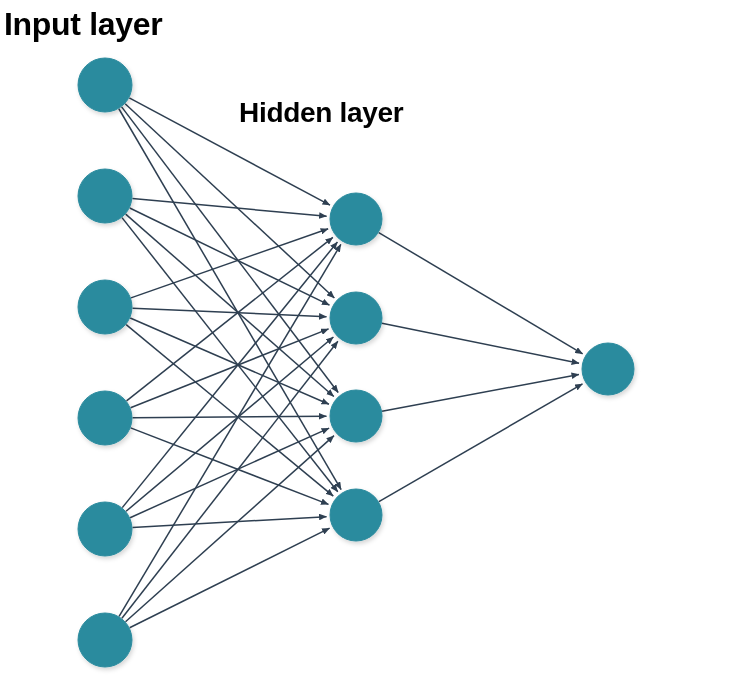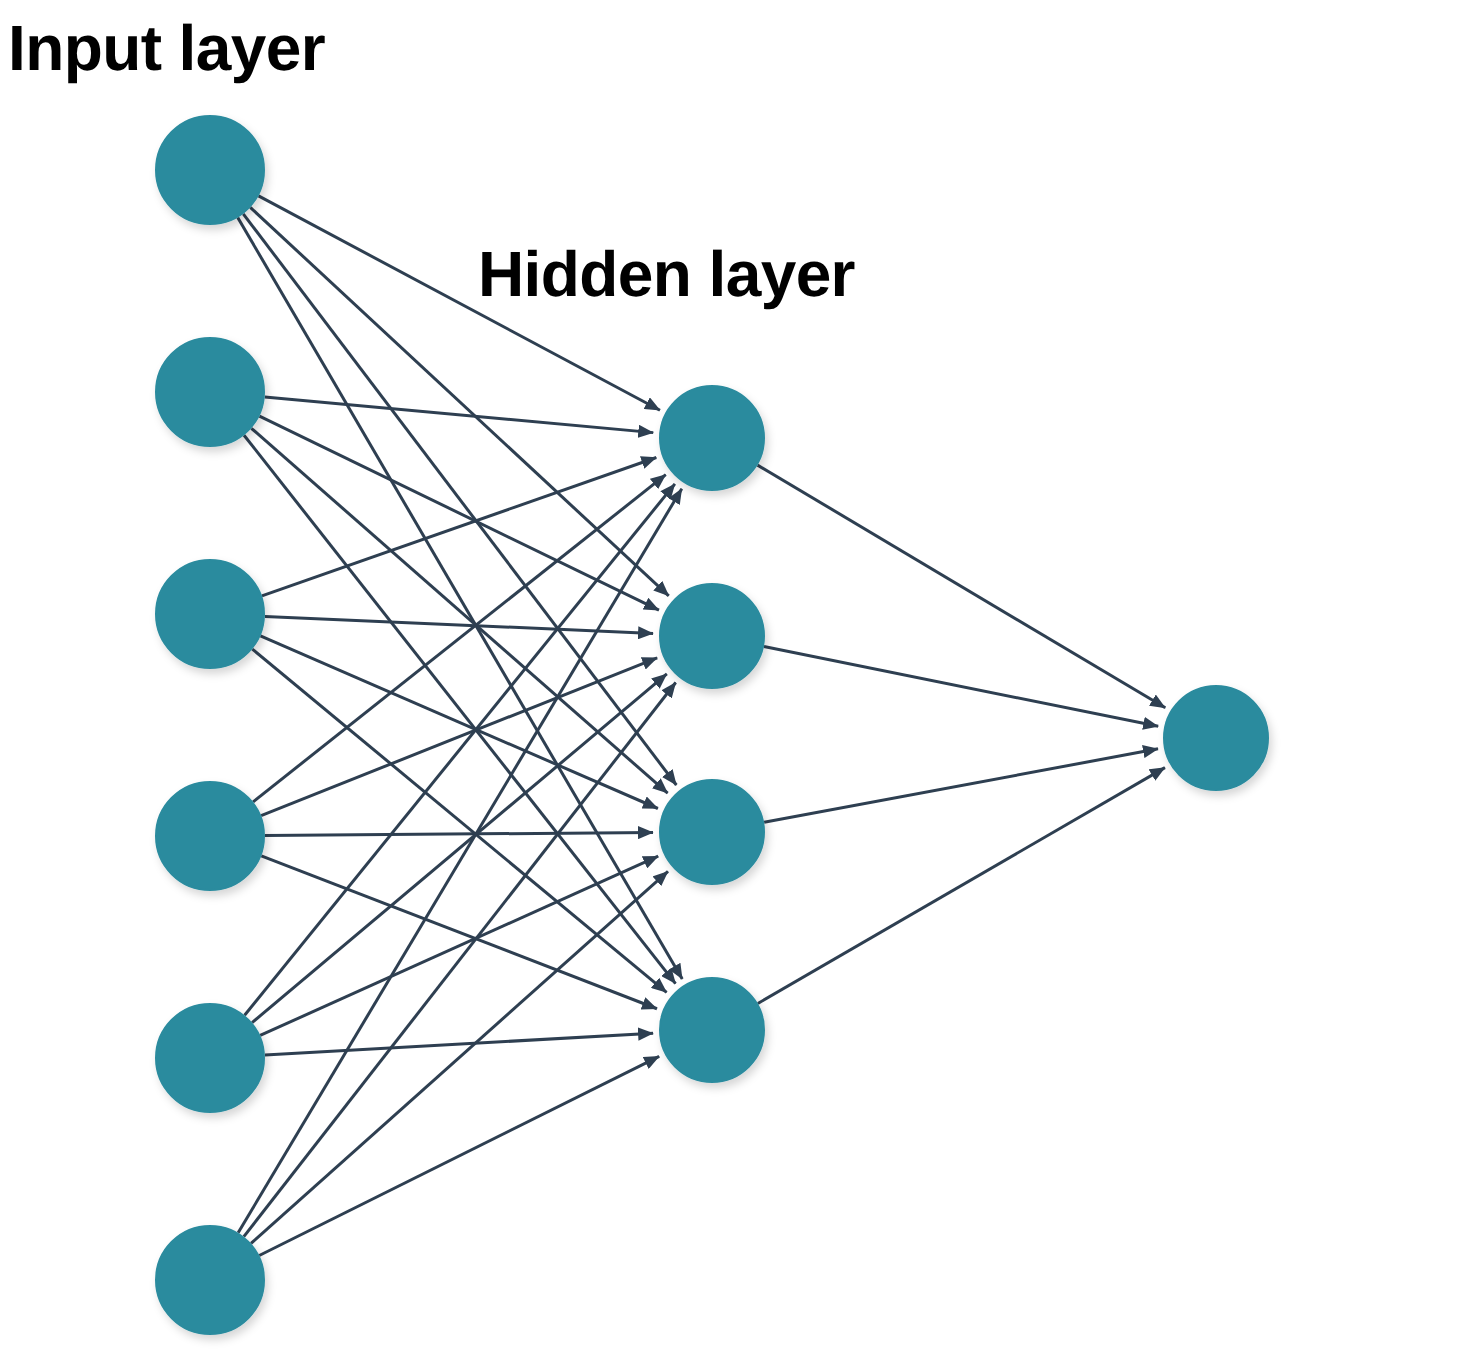--- a/index.html
+++ b/index.html
@@ -34,22 +34,22 @@
     letter-spacing: -0.3px;
     line-height: 1;
   }
   #label-input {
     left: 4px;
     top: 8px;
     font-size: 32px;
   }
   #label-hidden {
     left: 239px;
-    top: 121px;
-    font-size: 32px;
+    top: 99px;
+    font-size: 28px;
   }
   #label-output {
     left: 491px;
     top: 248px;
     font-size: 32px;
   }
 </style>
 </head>
 <body>
 

